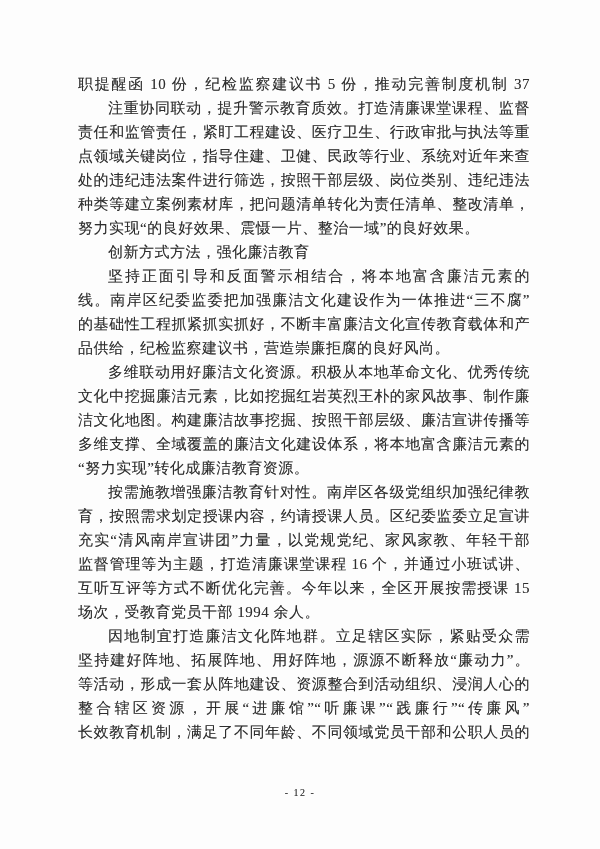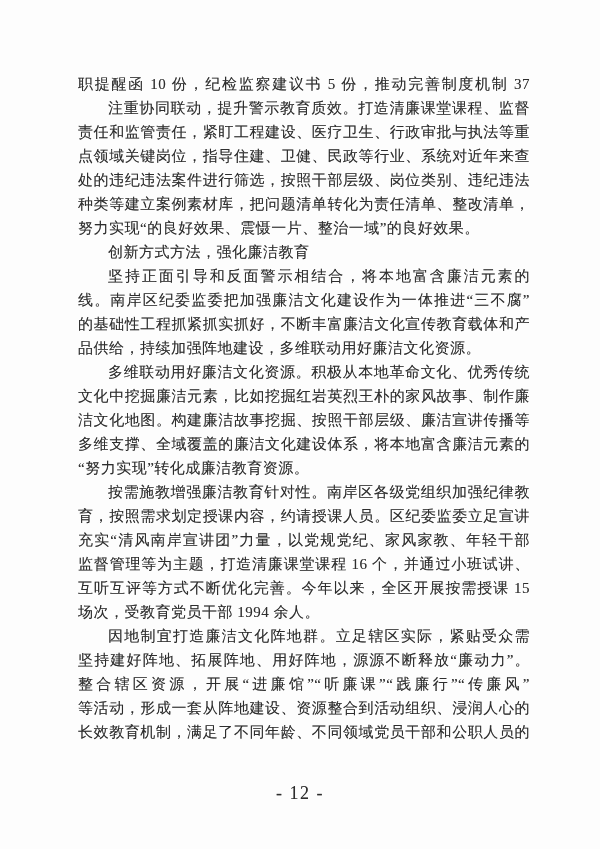--- a/index.html
+++ b/index.html
@@ -40,21 +40,21 @@
   }
   .line.indent {
     text-indent: 2em;
   }
   .footer {
     position: absolute;
     top: 784px;
     left: 0;
     width: 600px;
     text-align: center;
-    font-size: 18px;
+    font-size: 10px;
     line-height: 18px;
     color: var(--text-color, #2e2e2e);
     letter-spacing: 1.5px;
     text-shadow: 0 0 0.6px rgba(60,60,60,0.45);
   }
 </style>
 </head>
 <body>
 
 <div class="page">
@@ -63,32 +63,32 @@
       <div class="line indent fill">注重协同联动，提升警示教育质效。打造清廉课堂课程、监督</div>
       <div class="line fill">责任和监管责任，紧盯工程建设、医疗卫生、行政审批与执法等重</div>
       <div class="line fill">点领域关键岗位，指导住建、卫健、民政等行业、系统对近年来查</div>
       <div class="line fill">处的违纪违法案件进行筛选，按照干部层级、岗位类别、违纪违法</div>
       <div class="line fill">种类等建立案例素材库，把问题清单转化为责任清单、整改清单，</div>
       <div class="line">努力实现“的良好效果、震慑一片、整治一域”的良好效果。</div>
       <div class="line indent">创新方式方法，强化廉洁教育</div>
       <div class="line indent fill">坚持正面引导和反面警示相结合，将本地富含廉洁元素的</div>
       <div class="line fill">线。南岸区纪委监委把加强廉洁文化建设作为一体推进“三不腐”</div>
       <div class="line fill">的基础性工程抓紧抓实抓好，不断丰富廉洁文化宣传教育载体和产</div>
-      <div class="line">品供给，持续加强阵地建设，多维联动用好廉洁文化资源。</div>
+      <div class="line">品供给，纪检监察建议书，营造崇廉拒腐的良好风尚。</div>
       <div class="line indent fill">多维联动用好廉洁文化资源。积极从本地革命文化、优秀传统</div>
       <div class="line fill">文化中挖掘廉洁元素，比如挖掘红岩英烈王朴的家风故事、制作廉</div>
       <div class="line fill">洁文化地图。构建廉洁故事挖掘、按照干部层级、廉洁宣讲传播等</div>
       <div class="line fill">多维支撑、全域覆盖的廉洁文化建设体系，将本地富含廉洁元素的</div>
       <div class="line">“努力实现”转化成廉洁教育资源。</div>
       <div class="line indent fill">按需施教增强廉洁教育针对性。南岸区各级党组织加强纪律教</div>
       <div class="line fill">育，按照需求划定授课内容，约请授课人员。区纪委监委立足宣讲</div>
       <div class="line fill">充实“清风南岸宣讲团”力量，以党规党纪、家风家教、年轻干部</div>
       <div class="line fill">监督管理等为主题，打造清廉课堂课程 16 个，并通过小班试讲、</div>
       <div class="line fill">互听互评等方式不断优化完善。今年以来，全区开展按需授课 15</div>
       <div class="line">场次，受教育党员干部 1994 余人。</div>
       <div class="line indent fill">因地制宜打造廉洁文化阵地群。立足辖区实际，紧贴受众需求，</div>
       <div class="line fill">坚持建好阵地、拓展阵地、用好阵地，源源不断释放“廉动力”。</div>
+      <div class="line fill">等活动，形成一套从阵地建设、资源整合到活动组织、浸润人心的</div>
       <div class="line fill">整合辖区资源，开展“进廉馆”“听廉课”“践廉行”“传廉风”</div>
-      <div class="line fill">等活动，形成一套从阵地建设、资源整合到活动组织、浸润人心的</div>
       <div class="line fill">长效教育机制，满足了不同年龄、不同领域党员干部和公职人员的</div>
     </div>
   <div class="footer">- 12 -</div>
 </div>
 
 </body></html>

